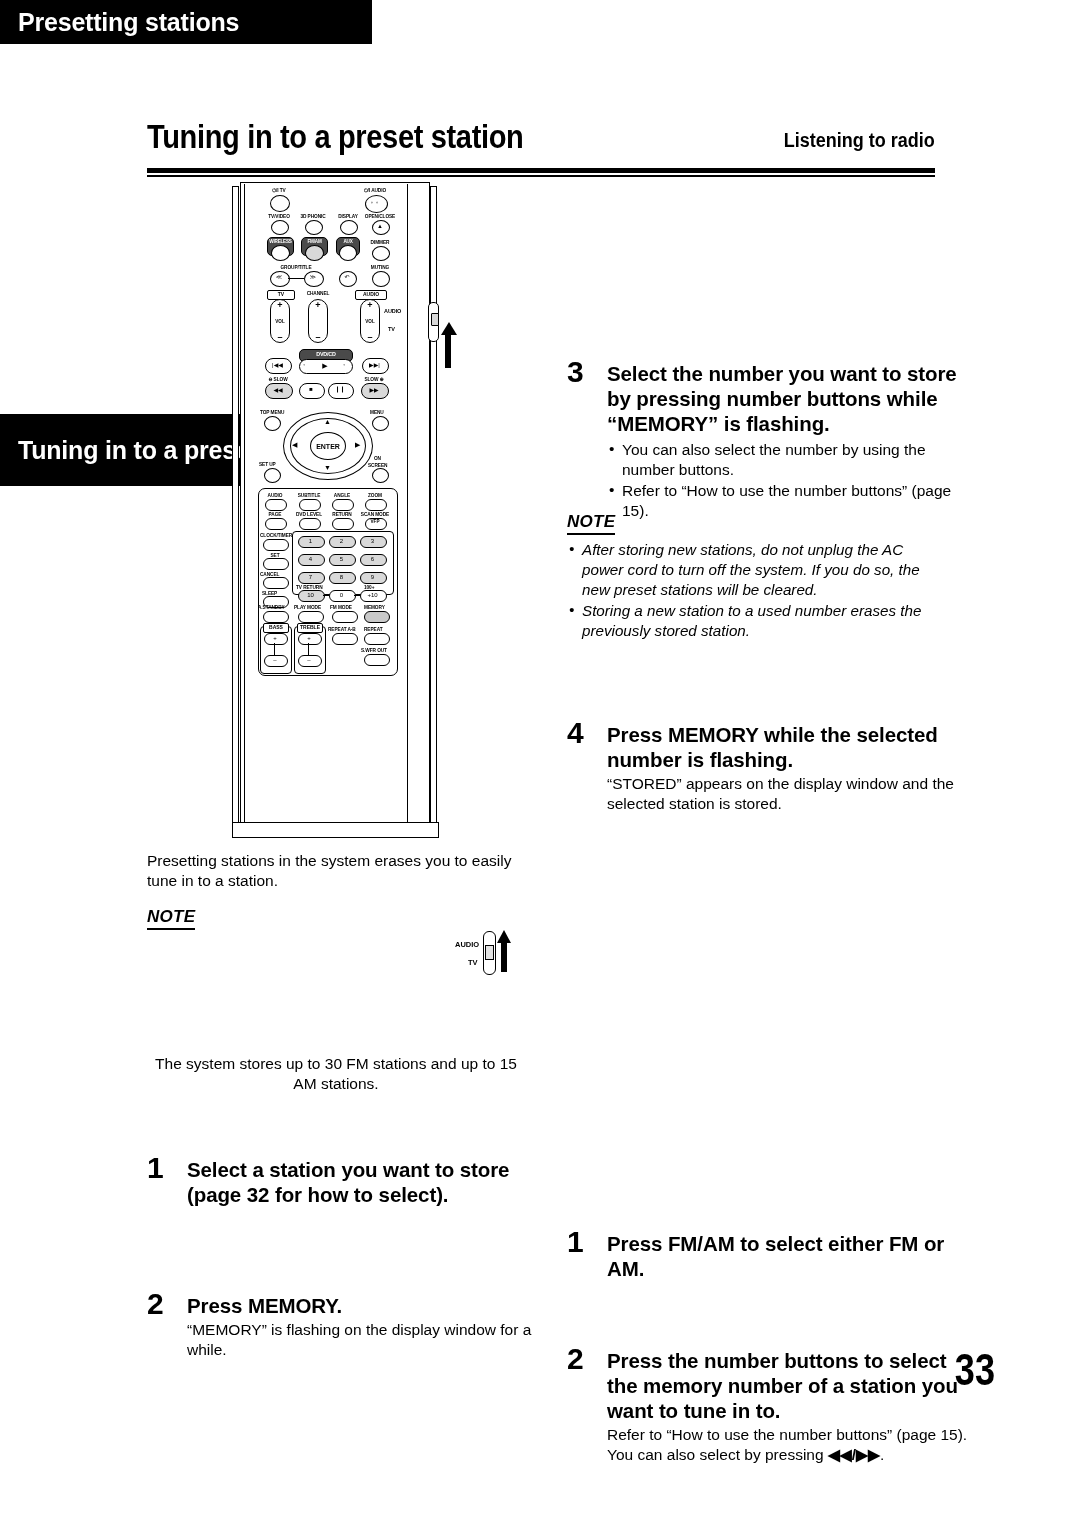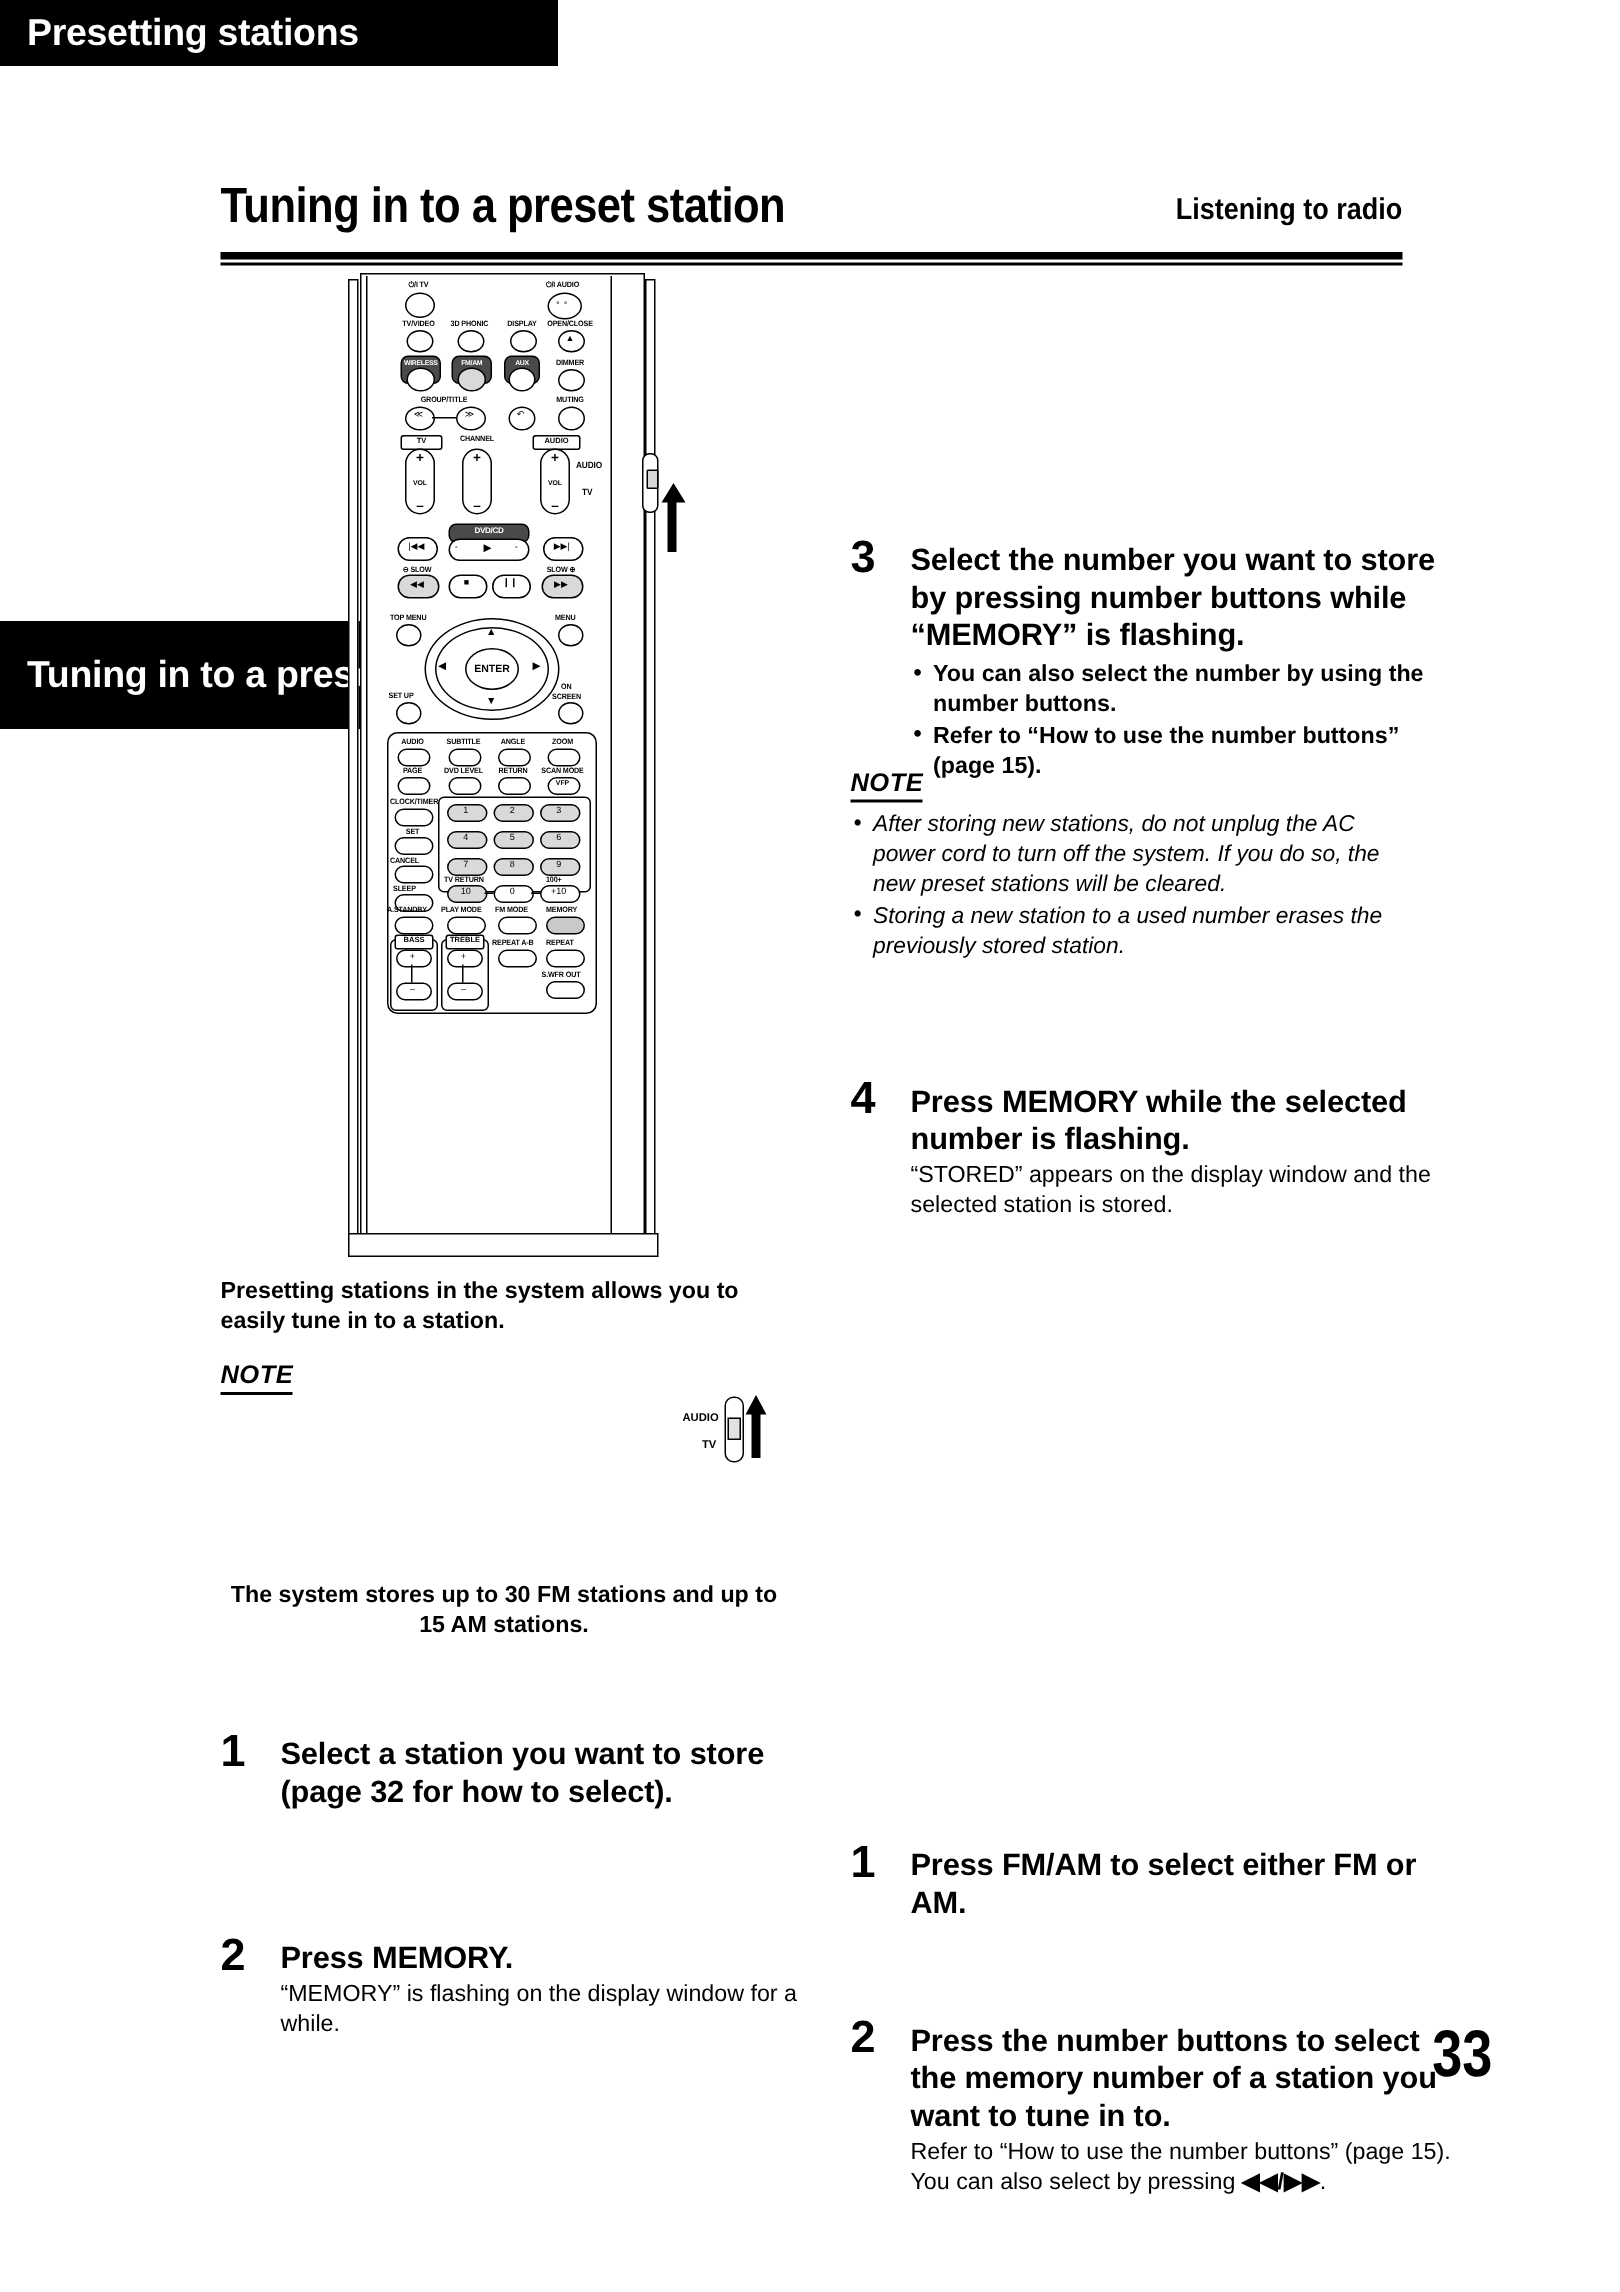--- a/index.html
+++ b/index.html
@@ -22,21 +22,21 @@
     white-space:nowrap;
     transform:scaleX(0.9);transform-origin:right top;
   }
   .hdr-rule{position:absolute;left:0;top:50px;width:788px;height:5px;background:#000;}
   .hdr-rule2{position:absolute;left:0;top:57px;width:788px;height:2px;background:#000;}
 
   
   .col-l{position:absolute;left:147px;width:378px;}
   .col-r{position:absolute;left:567px;width:370px;}
 
-  .body-txt{font-size:15.5px;line-height:20px;font-weight:bold;}
+  .body-txt{font-size:15.5px;line-height:20px;}
   .note-hd{
     font-size:17px;font-weight:bold;font-style:italic;
     border-bottom:2.5px solid #000;display:inline-block;padding-bottom:1px;
     letter-spacing:0.3px;
   }
   .note-txt{font-size:15.2px;line-height:20px;font-style:italic;}
   .note-txt b{font-style:normal;}
 
   ul.bul{margin:0;padding:0;list-style:none;}
   ul.bul li{position:relative;padding-left:15px;margin:0 0 1px 0;}
@@ -378,21 +378,21 @@
         <div class="sw-knob"></div>
       </div>
     </div>
     <div class="arrow-up" style="left:208px;top:140px;width:18px;height:48px;">
       <div class="head" style="left:1px;top:0;"></div>
       <div class="shaft" style="left:5px;top:12px;width:6px;height:34px;"></div>
     </div>
   </div>
 
   <div class="col-l" style="top:851px;">
-    <div class="body-txt">Presetting stations in the system allows you to easily tune in to a station.</div>
+    <div class="body-txt">Presetting stations in the system erases you to easily tune in to a station.</div>
   </div>
 
   <div class="col-l" style="top:907px;">
     <div class="note-hd">NOTE</div>
   </div>
 
   <div class="note-sw">
     <div class="ns-lbl" style="left:0;top:12px;">AUDIO</div>
     <div class="ns-lbl" style="left:13px;top:30px;">TV</div>
     <div class="ns-body"></div>

